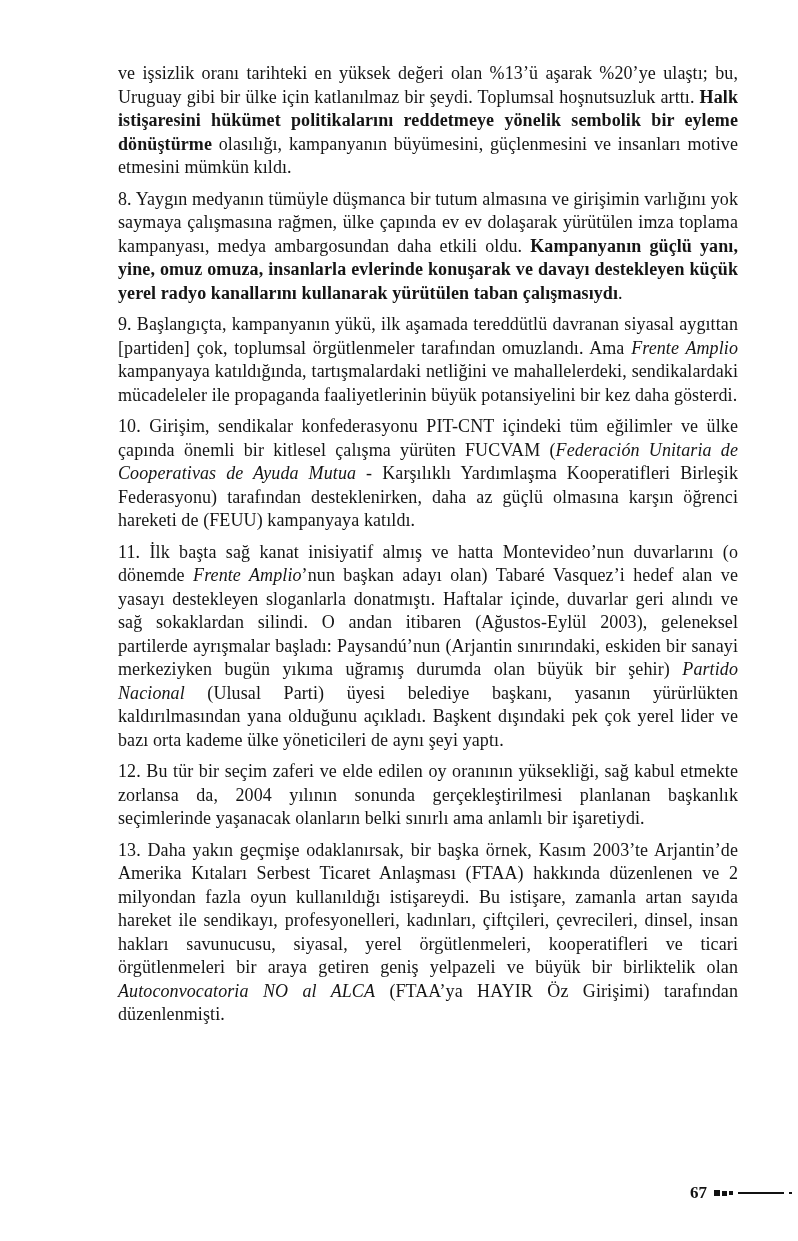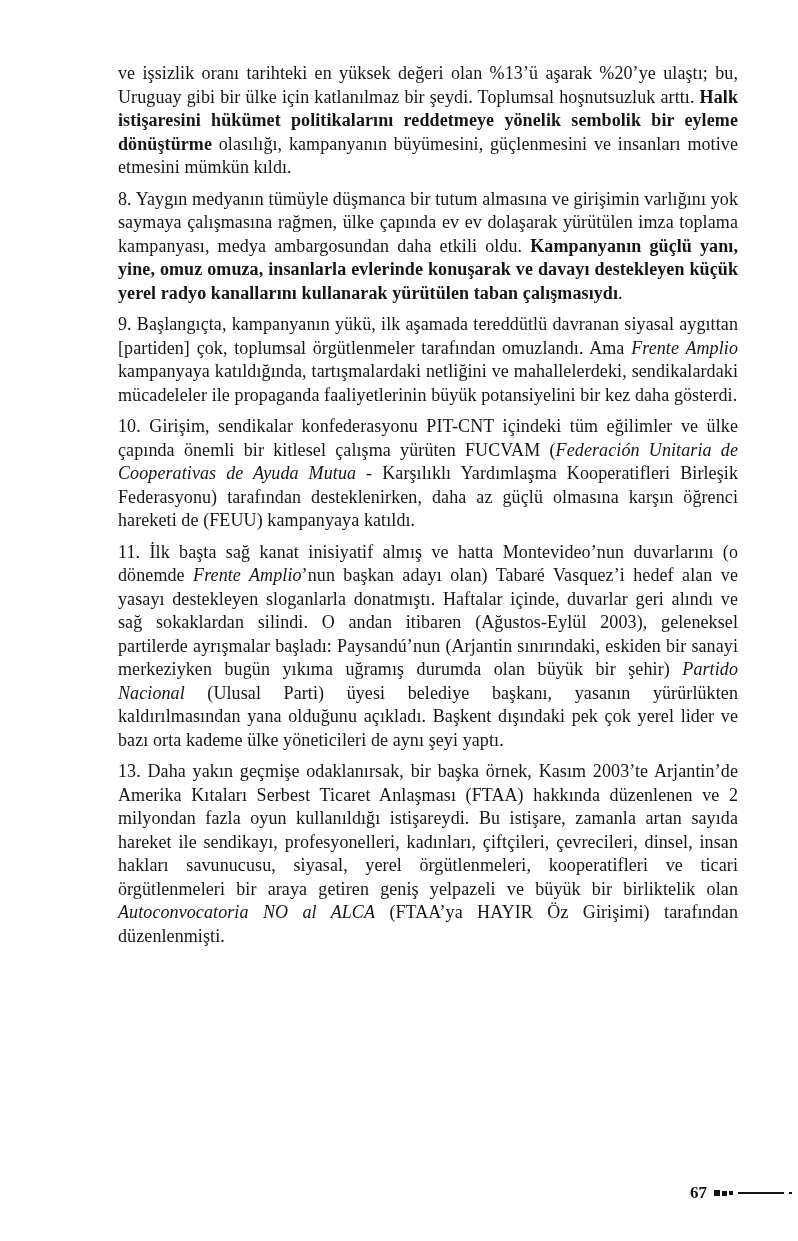--- a/index.html
+++ b/index.html
@@ -51,20 +51,21 @@
 <body>
 
 <div class="page">
 
   <div class="text-block">
       <p><span class="n">ve işsizlik oranı tarihteki en yüksek değeri olan %13’ü aşarak %20’ye ulaştı; bu, Uruguay gibi bir ülke için katlanılmaz bir şeydi. Toplumsal hoşnutsuzluk arttı. </span><span class="b">Halk istişaresini hükümet politikalarını reddetmeye yönelik sembolik bir eyleme dönüştürme</span><span class="n"> olasılığı, kampanyanın büyümesini, güçlenmesini ve insanları motive etmesini mümkün kıldı.</span></p>
       <p><span class="n">8. Yaygın medyanın tümüyle düşmanca bir tutum almasına ve girişimin varlığını yok saymaya çalışmasına rağmen, ülke çapında ev ev dolaşarak yürütülen imza toplama kampanyası, medya ambargosundan daha etkili oldu. </span><span class="b">Kampanyanın güçlü yanı, yine, omuz omuza, insanlarla evlerinde konuşarak ve davayı destekleyen küçük yerel radyo kanallarını kullanarak yürütülen taban çalışmasıydı</span><span class="n">.</span></p>
       <p><span class="n">9. Başlangıçta, kampanyanın yükü, ilk aşamada tereddütlü davranan siyasal aygıttan [partiden] çok, toplumsal örgütlenmeler tarafından omuzlandı. Ama </span><span class="i">Frente Amplio</span><span class="n"> kampanyaya katıldığında, tartışmalardaki netliğini ve mahallelerdeki, sendikalardaki mücadeleler ile propaganda faaliyetlerinin büyük potansiyelini bir kez daha gösterdi.</span></p>
       <p><span class="n">10. Girişim, sendikalar konfederasyonu PIT-CNT içindeki tüm eğilimler ve ülke çapında önemli bir kitlesel çalışma yürüten FUCVAM (</span><span class="i">Federación Unitaria de Cooperativas de Ayuda Mutua</span><span class="n"> - Karşılıklı Yardımlaşma Kooperatifleri Birleşik Federasyonu) tarafından desteklenirken, daha az güçlü olmasına karşın öğrenci hareketi de (FEUU) kampanyaya katıldı.</span></p>
       <p><span class="n">11. İlk başta sağ kanat inisiyatif almış ve hatta Montevideo’nun duvarlarını (o dönemde </span><span class="i">Frente Amplio</span><span class="n">’nun başkan adayı olan) Tabaré Vasquez’i hedef alan ve yasayı destekleyen sloganlarla donatmıştı. Haftalar içinde, duvarlar geri alındı ve sağ sokaklardan silindi. O andan itibaren (Ağustos-Eylül 2003), geleneksel partilerde ayrışmalar başladı: Paysandú’nun (Arjantin sınırındaki, eskiden bir sanayi merkeziyken bugün yıkıma uğramış durumda olan büyük bir şehir) </span><span class="i">Partido Nacional</span><span class="n"> (Ulusal Parti) üyesi belediye başkanı, yasanın yürürlükten kaldırılmasından yana olduğunu açıkladı. Başkent dışındaki pek çok yerel lider ve bazı orta kademe ülke yöneticileri de aynı şeyi yaptı.</span></p>
+      <p><span class="n">12. Bu tür bir seçim zaferi ve elde edilen oy oranının yüksekliği, sağ kabul etmekte zorlansa da, 2004 yılının sonunda gerçekleştirilmesi planlanan başkanlık seçimlerinde yaşanacak olanların belki sınırlı ama anlamlı bir işaretiydi.</span></p>
       <p><span class="n">13. Daha yakın geçmişe odaklanırsak, bir başka örnek, Kasım 2003’te Arjantin’de Amerika Kıtaları Serbest Ticaret Anlaşması (FTAA) hakkında düzenlenen ve 2 milyondan fazla oyun kullanıldığı istişareydi. Bu istişare, zamanla artan sayıda hareket ile sendikayı, profesyonelleri, kadınları, çiftçileri, çevrecileri, dinsel, insan hakları savunucusu, siyasal, yerel örgütlenmeleri, kooperatifleri ve ticari örgütlenmeleri bir araya getiren geniş yelpazeli ve büyük bir birliktelik olan </span><span class="i">Autoconvocatoria NO al ALCA</span><span class="n"> (FTAA’ya HAYIR Öz Girişimi) tarafından düzenlenmişti.</span></p>
     </div>
 
   <div class="footer">
     <span class="page-number">67</span>
     <span class="squares-icon">
       <span class="sq1"></span>
         <span class="sq2"></span>
         <span class="sq3"></span>
     </span>

